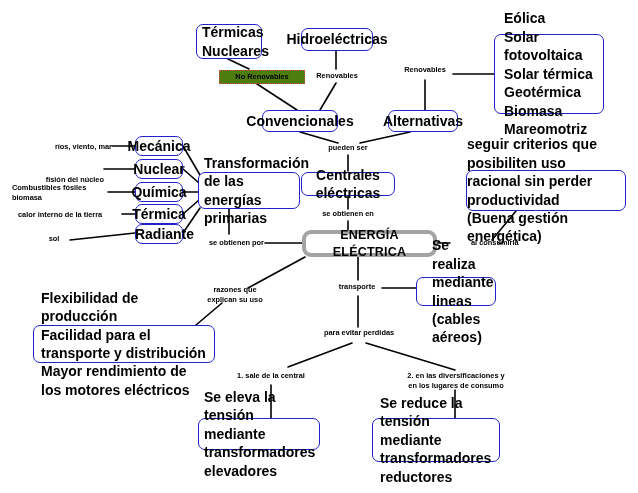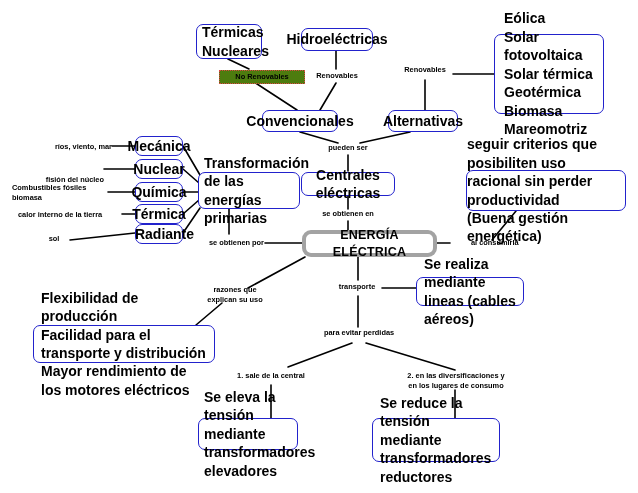--- a/index.html
+++ b/index.html
@@ -158,28 +158,28 @@
 energías primarias</div>
 
   <div class="node center-txt" style="left:301px; top:172px; width:94px; height:24px;">Centrales eléctricas</div>
 
   <div class="node left-txt" style="left:466px; top:170px; width:160px; height:41px; padding-left:0;">seguir criterios que posibiliten uso
 racional sin perder productividad
 (Buena gestión energética)</div>
 
   <div class="node center-txt energia" style="left:302px; top:230px; width:135px; height:27px;">ENERGÍA ELÉCTRICA</div>
 
-  <div class="node left-txt" style="left:416px; top:277px; width:108px; height:29px; padding-left:7px;">Se realiza mediante
+  <div class="node left-txt" style="left:416px; top:277px; width:80px; height:29px; padding-left:15px;">Se realiza mediante
 lineas (cables aéreos)</div>
 
   <div class="node left-txt" style="left:33px; top:325px; width:182px; height:38px; padding-left:7px;">Flexibilidad de producción
 Facilidad para el transporte y distribución
 Mayor rendimiento de los motores  eléctricos</div>
 
-  <div class="node left-txt" style="left:198px; top:418px; width:100px; height:32px; ">Se eleva la tensión mediante
+  <div class="node left-txt" style="left:198px; top:418px; width:122px; height:32px; ">Se eleva la tensión mediante
 transformadores elevadores</div>
 
   <div class="node left-txt" style="left:372px; top:418px; width:128px; height:44px; padding-left:7px;">Se reduce la tensión mediante
 transformadores reductores</div>
 
   <div class="label ctr selected" style="left:219px; top:70px; width:76px;">No Renovables</div>
 
   <div class="label ctr" style="left:311px; top:71px; width:52px;">Renovables</div>
 
   <div class="label ctr" style="left:399px; top:65px; width:52px;">Renovables</div>

